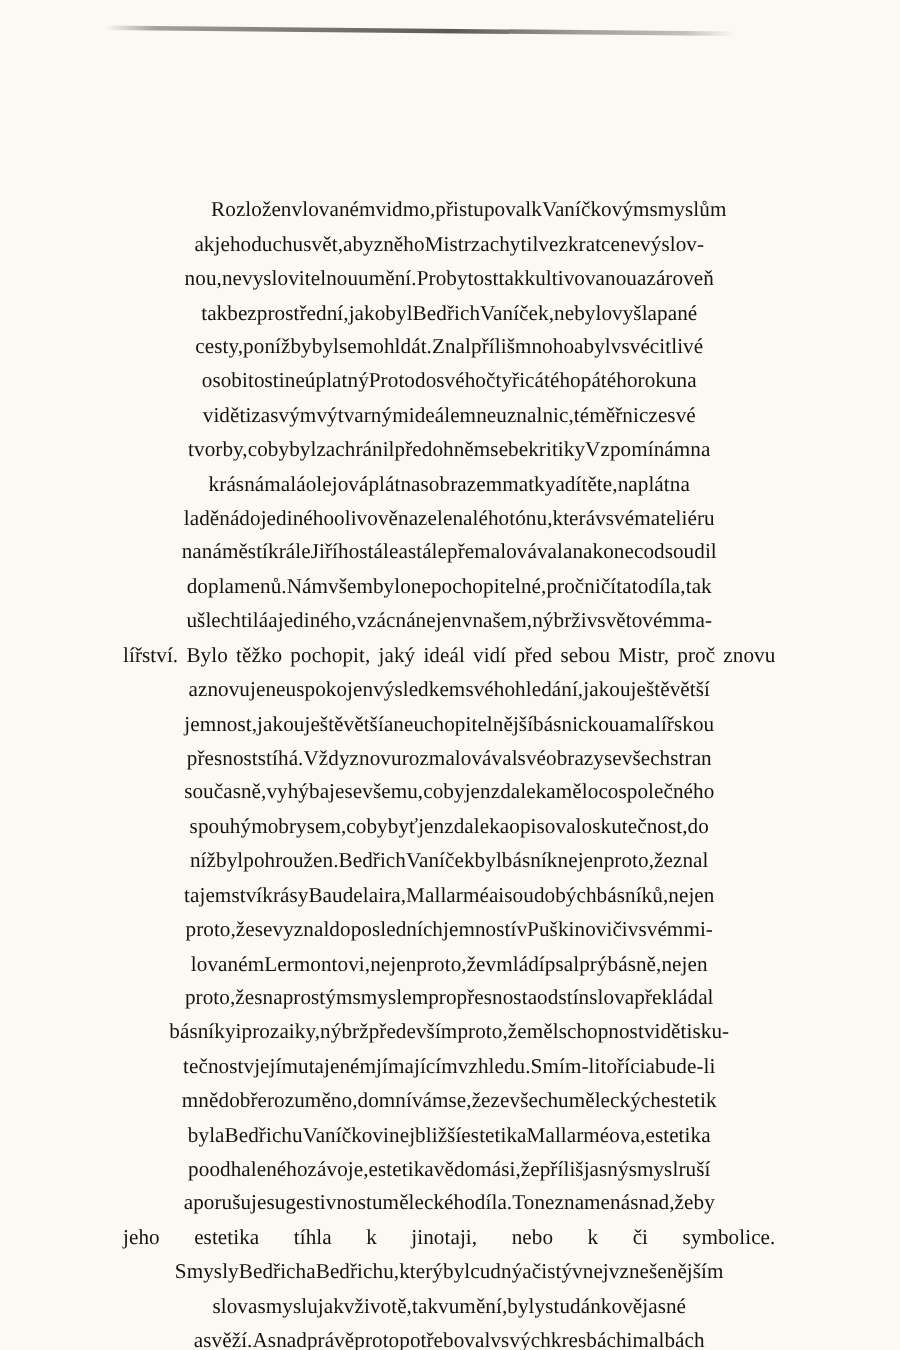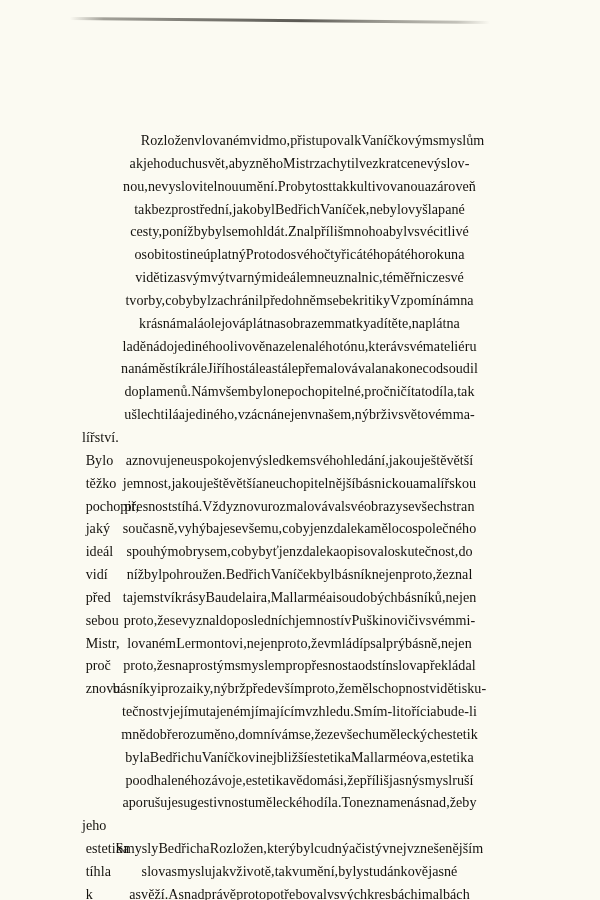--- a/index.html
+++ b/index.html
@@ -61,21 +61,20 @@
     white-space: pre;
     letter-spacing: 0.05px;
   }
   
   .text-line.justified {
     justify-content: center;
   }
   
   .text-line.flush {
     justify-content: space-between;
-    flex-direction: column;
   }
   .text-line .w {
     white-space: pre;
   }
   .text-line.flush .w + .w {
     margin-left: 0.26em;
   }
   .indent {
     display: inline-block;
     width: 26px;
@@ -114,18 +113,18 @@
       <div class="text-line justified"><span class="w">proto,</span><span class="w">že</span><span class="w">se</span><span class="w">vyznal</span><span class="w">do</span><span class="w">posledních</span><span class="w">jemností</span><span class="w">v</span><span class="w">Puškinovi</span><span class="w">či</span><span class="w">v</span><span class="w">svém</span><span class="w">mi-</span></div>
       <div class="text-line justified"><span class="w">lovaném</span><span class="w">Lermontovi,</span><span class="w">nejen</span><span class="w">proto,</span><span class="w">že</span><span class="w">v</span><span class="w">mládí</span><span class="w">psal</span><span class="w">prý</span><span class="w">básně,</span><span class="w">nejen</span></div>
       <div class="text-line justified"><span class="w">proto,</span><span class="w">že</span><span class="w">s</span><span class="w">naprostým</span><span class="w">smyslem</span><span class="w">pro</span><span class="w">přesnost</span><span class="w">a</span><span class="w">odstín</span><span class="w">slova</span><span class="w">překládal</span></div>
       <div class="text-line justified"><span class="w">básníky</span><span class="w">i</span><span class="w">prozaiky,</span><span class="w">nýbrž</span><span class="w">především</span><span class="w">proto,</span><span class="w">že</span><span class="w">měl</span><span class="w">schopnost</span><span class="w">viděti</span><span class="w">sku-</span></div>
       <div class="text-line justified"><span class="w">tečnost</span><span class="w">v</span><span class="w">jejím</span><span class="w">utajeném</span><span class="w">jímajícím</span><span class="w">vzhledu.</span><span class="w">Smím-li</span><span class="w">to</span><span class="w">říci</span><span class="w">a</span><span class="w">bude-li</span></div>
       <div class="text-line justified"><span class="w">mně</span><span class="w">dobře</span><span class="w">rozuměno,</span><span class="w">domnívám</span><span class="w">se,</span><span class="w">že</span><span class="w">ze</span><span class="w">všech</span><span class="w">uměleckých</span><span class="w">estetik</span></div>
       <div class="text-line justified"><span class="w">byla</span><span class="w">Bedřichu</span><span class="w">Vaníčkovi</span><span class="w">nejbližší</span><span class="w">estetika</span><span class="w">Mallarméova,</span><span class="w">estetika</span></div>
       <div class="text-line justified"><span class="w">poodhaleného</span><span class="w">závoje,</span><span class="w">estetika</span><span class="w">vědomá</span><span class="w">si,</span><span class="w">že</span><span class="w">příliš</span><span class="w">jasný</span><span class="w">smysl</span><span class="w">ruší</span></div>
       <div class="text-line justified"><span class="w">a</span><span class="w">porušuje</span><span class="w">sugestivnost</span><span class="w">uměleckého</span><span class="w">díla.</span><span class="w">To</span><span class="w">neznamená</span><span class="w">snad,</span><span class="w">že</span><span class="w">by</span></div>
       <div class="text-line flush"><span class="w">jeho</span><span class="w">estetika</span><span class="w">tíhla</span><span class="w">k</span><span class="w">jinotaji,</span><span class="w">nebo</span><span class="w">k</span><span class="w">či</span><span class="w">symbolice.</span></div>
-      <div class="text-line justified"><span class="w">Smysly</span><span class="w">Bedřicha</span><span class="w">Rozložen,</span><span class="w">který</span><span class="w">byl</span><span class="w">cudný</span><span class="w">a</span><span class="w">čistý</span><span class="w">v</span><span class="w">nejvznešenějším</span></div>
+      <div class="text-line justified"><span class="w">Smysly</span><span class="w">Bedřicha</span><span class="w">Bedřichu,</span><span class="w">který</span><span class="w">byl</span><span class="w">cudný</span><span class="w">a</span><span class="w">čistý</span><span class="w">v</span><span class="w">nejvznešenějším</span></div>
       <div class="text-line justified"><span class="w">slova</span><span class="w">smyslu</span><span class="w">jak</span><span class="w">v</span><span class="w">životě,</span><span class="w">tak</span><span class="w">v</span><span class="w">umění,</span><span class="w">byly</span><span class="w">studánkově</span><span class="w">jasné</span></div>
       <div class="text-line justified"><span class="w">a</span><span class="w">svěží.</span><span class="w">A</span><span class="w">snad</span><span class="w">právě</span><span class="w">proto</span><span class="w">potřeboval</span><span class="w">v</span><span class="w">svých</span><span class="w">kresbách</span><span class="w">i</span><span class="w">malbách</span></div>
     </div>
 
 </div>
 
 </body></html>

